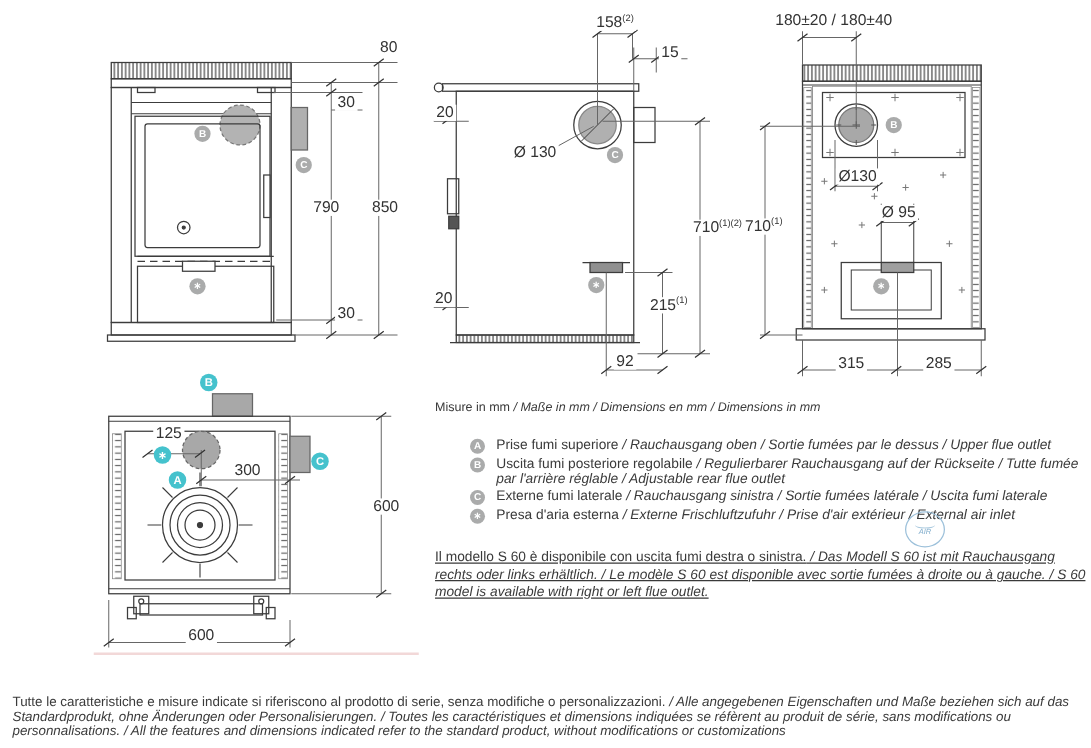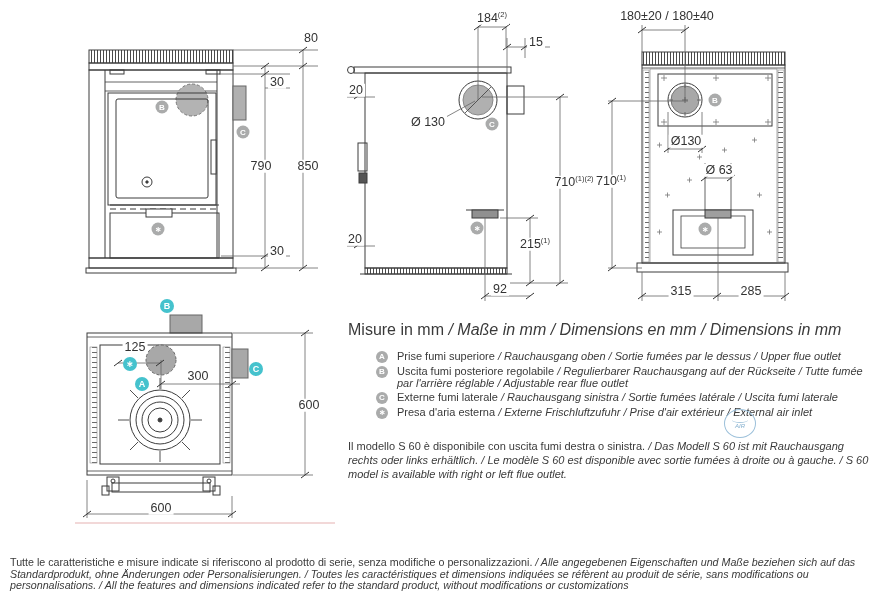--- a/index.html
+++ b/index.html
@@ -6,33 +6,33 @@
   #page{position:relative;width:873px;height:598px;background:#fff;overflow:hidden;
         font-family:"Liberation Sans","DejaVu Sans",sans-serif;color:#3a3a3a;}
   #lineart{position:absolute;left:0;top:0;}
   .dim{position:absolute;transform:translate(-50%,-50%);font-size:12.5px;line-height:1;
        color:#333;background:#fff;padding:0 2px;white-space:nowrap;}
   .dim sup{font-size:7.5px;vertical-align:super;line-height:0;}
   .mk{position:absolute;transform:translate(-50%,-50%);width:13px;height:13px;border-radius:50%;
       color:#fff;font-size:8px;font-weight:bold;display:flex;align-items:center;justify-content:center;line-height:1;}
   .mk.gray{background:#aaabab;}
   .mk.cyan{background:#45c2cd;width:14px;height:14px;font-size:9px;}
-  .units{position:absolute;left:348px;top:321px;font-size:16px;white-space:nowrap;}
+  .units{position:absolute;left:348px;top:321px;font-size:10px;white-space:nowrap;}
   .it{font-style:italic;}
   #legend{position:absolute;left:376px;top:351px;width:494px;}
   .lrow{display:flex;align-items:flex-start;margin-bottom:3px;}
   .lmk{flex-shrink:0;width:12px;height:12px;border-radius:50%;background:#aaabab;color:#fff;
        font-size:8px;font-weight:bold;display:inline-flex;align-items:center;justify-content:center;
        margin-right:9px;margin-top:0px;line-height:1;}
   .ltext{font-size:11px;line-height:11.5px;width:466px;}
   #airbadge{position:absolute;left:724px;top:409px;width:30px;height:27px;border:1px solid #9cc0da;
         border-radius:50%;display:flex;flex-direction:column;align-items:center;justify-content:center;
         color:#82aecd;font-size:6px;font-style:italic;line-height:1.1;overflow:hidden;}
   #airbadge .wave{width:16px;height:5px;border-bottom:1px solid #a8c8de;border-radius:50%;}
-  #note{position:absolute;left:348px;top:439px;width:526px;font-size:11px;line-height:14px;}
+  #note{position:absolute;left:348px;top:439px;width:526px;font-size:11px;line-height:14px;text-decoration:underline;}
   #footer{position:absolute;left:10px;top:557px;width:856px;font-size:10.7px;line-height:11.6px;}
   #artifact{position:absolute;left:75px;top:522px;width:260px;height:2px;background:#f2d8d8;}
 </style>
 </head>
 <body>
 
 <div id="page">
 
   <svg id="lineart" width="873" height="530" viewBox="0 0 873 530">
     <defs>
@@ -196,32 +196,32 @@
       <path stroke="#333" stroke-width="1" d="M114,366 L122,360 M156,366 L164,360 M157,387 L165,381 M228,387 L236,381 M301,336 L309,330 M301,478 L309,472 M83,517 L91,511 M228,517 L236,511"></path>
     </g>
   </svg>
 
   <div class="dim" style="left:311px;top:38px">80</div>
   <div class="dim" style="left:277px;top:82px">30</div>
   <div class="dim" style="left:261px;top:166px">790</div>
   <div class="dim" style="left:308px;top:166px">850</div>
   <div class="dim" style="left:277px;top:251px">30</div>
 
-  <div class="dim" style="left:492px;top:18px"><span>184</span><sup>(2)</sup></div>
+  <div class="dim" style="left:492px;top:18px"><span>158</span><sup>(2)</sup></div>
   <div class="dim" style="left:536px;top:42px">15</div>
   <div class="dim" style="left:356px;top:90px">20</div>
   <div class="dim" style="left:428px;top:122px">Ø 130</div>
   <div class="dim" style="left:574px;top:182px"><span>710</span><sup>(1)(2)</sup></div>
   <div class="dim" style="left:535px;top:244px"><span>215</span><sup>(1)</sup></div>
   <div class="dim" style="left:355px;top:239px">20</div>
   <div class="dim" style="left:500px;top:289px">92</div>
 
   <div class="dim" style="left:667px;top:16px">180±20 / 180±40</div>
   <div class="dim" style="left:686px;top:141px">Ø130</div>
-  <div class="dim" style="left:719px;top:170px">Ø 63</div>
+  <div class="dim" style="left:719px;top:170px">Ø 95</div>
   <div class="dim" style="left:611px;top:181px"><span>710</span><sup>(1)</sup></div>
   <div class="dim" style="left:681px;top:291px">315</div>
   <div class="dim" style="left:751px;top:291px">285</div>
 
   <div class="dim" style="left:135px;top:347px">125</div>
   <div class="dim" style="left:198px;top:376px">300</div>
   <div class="dim" style="left:309px;top:405px">600</div>
   <div class="dim" style="left:161px;top:508px">600</div>
 
   <div class="mk gray" style="left:162px;top:107px">B</div>

